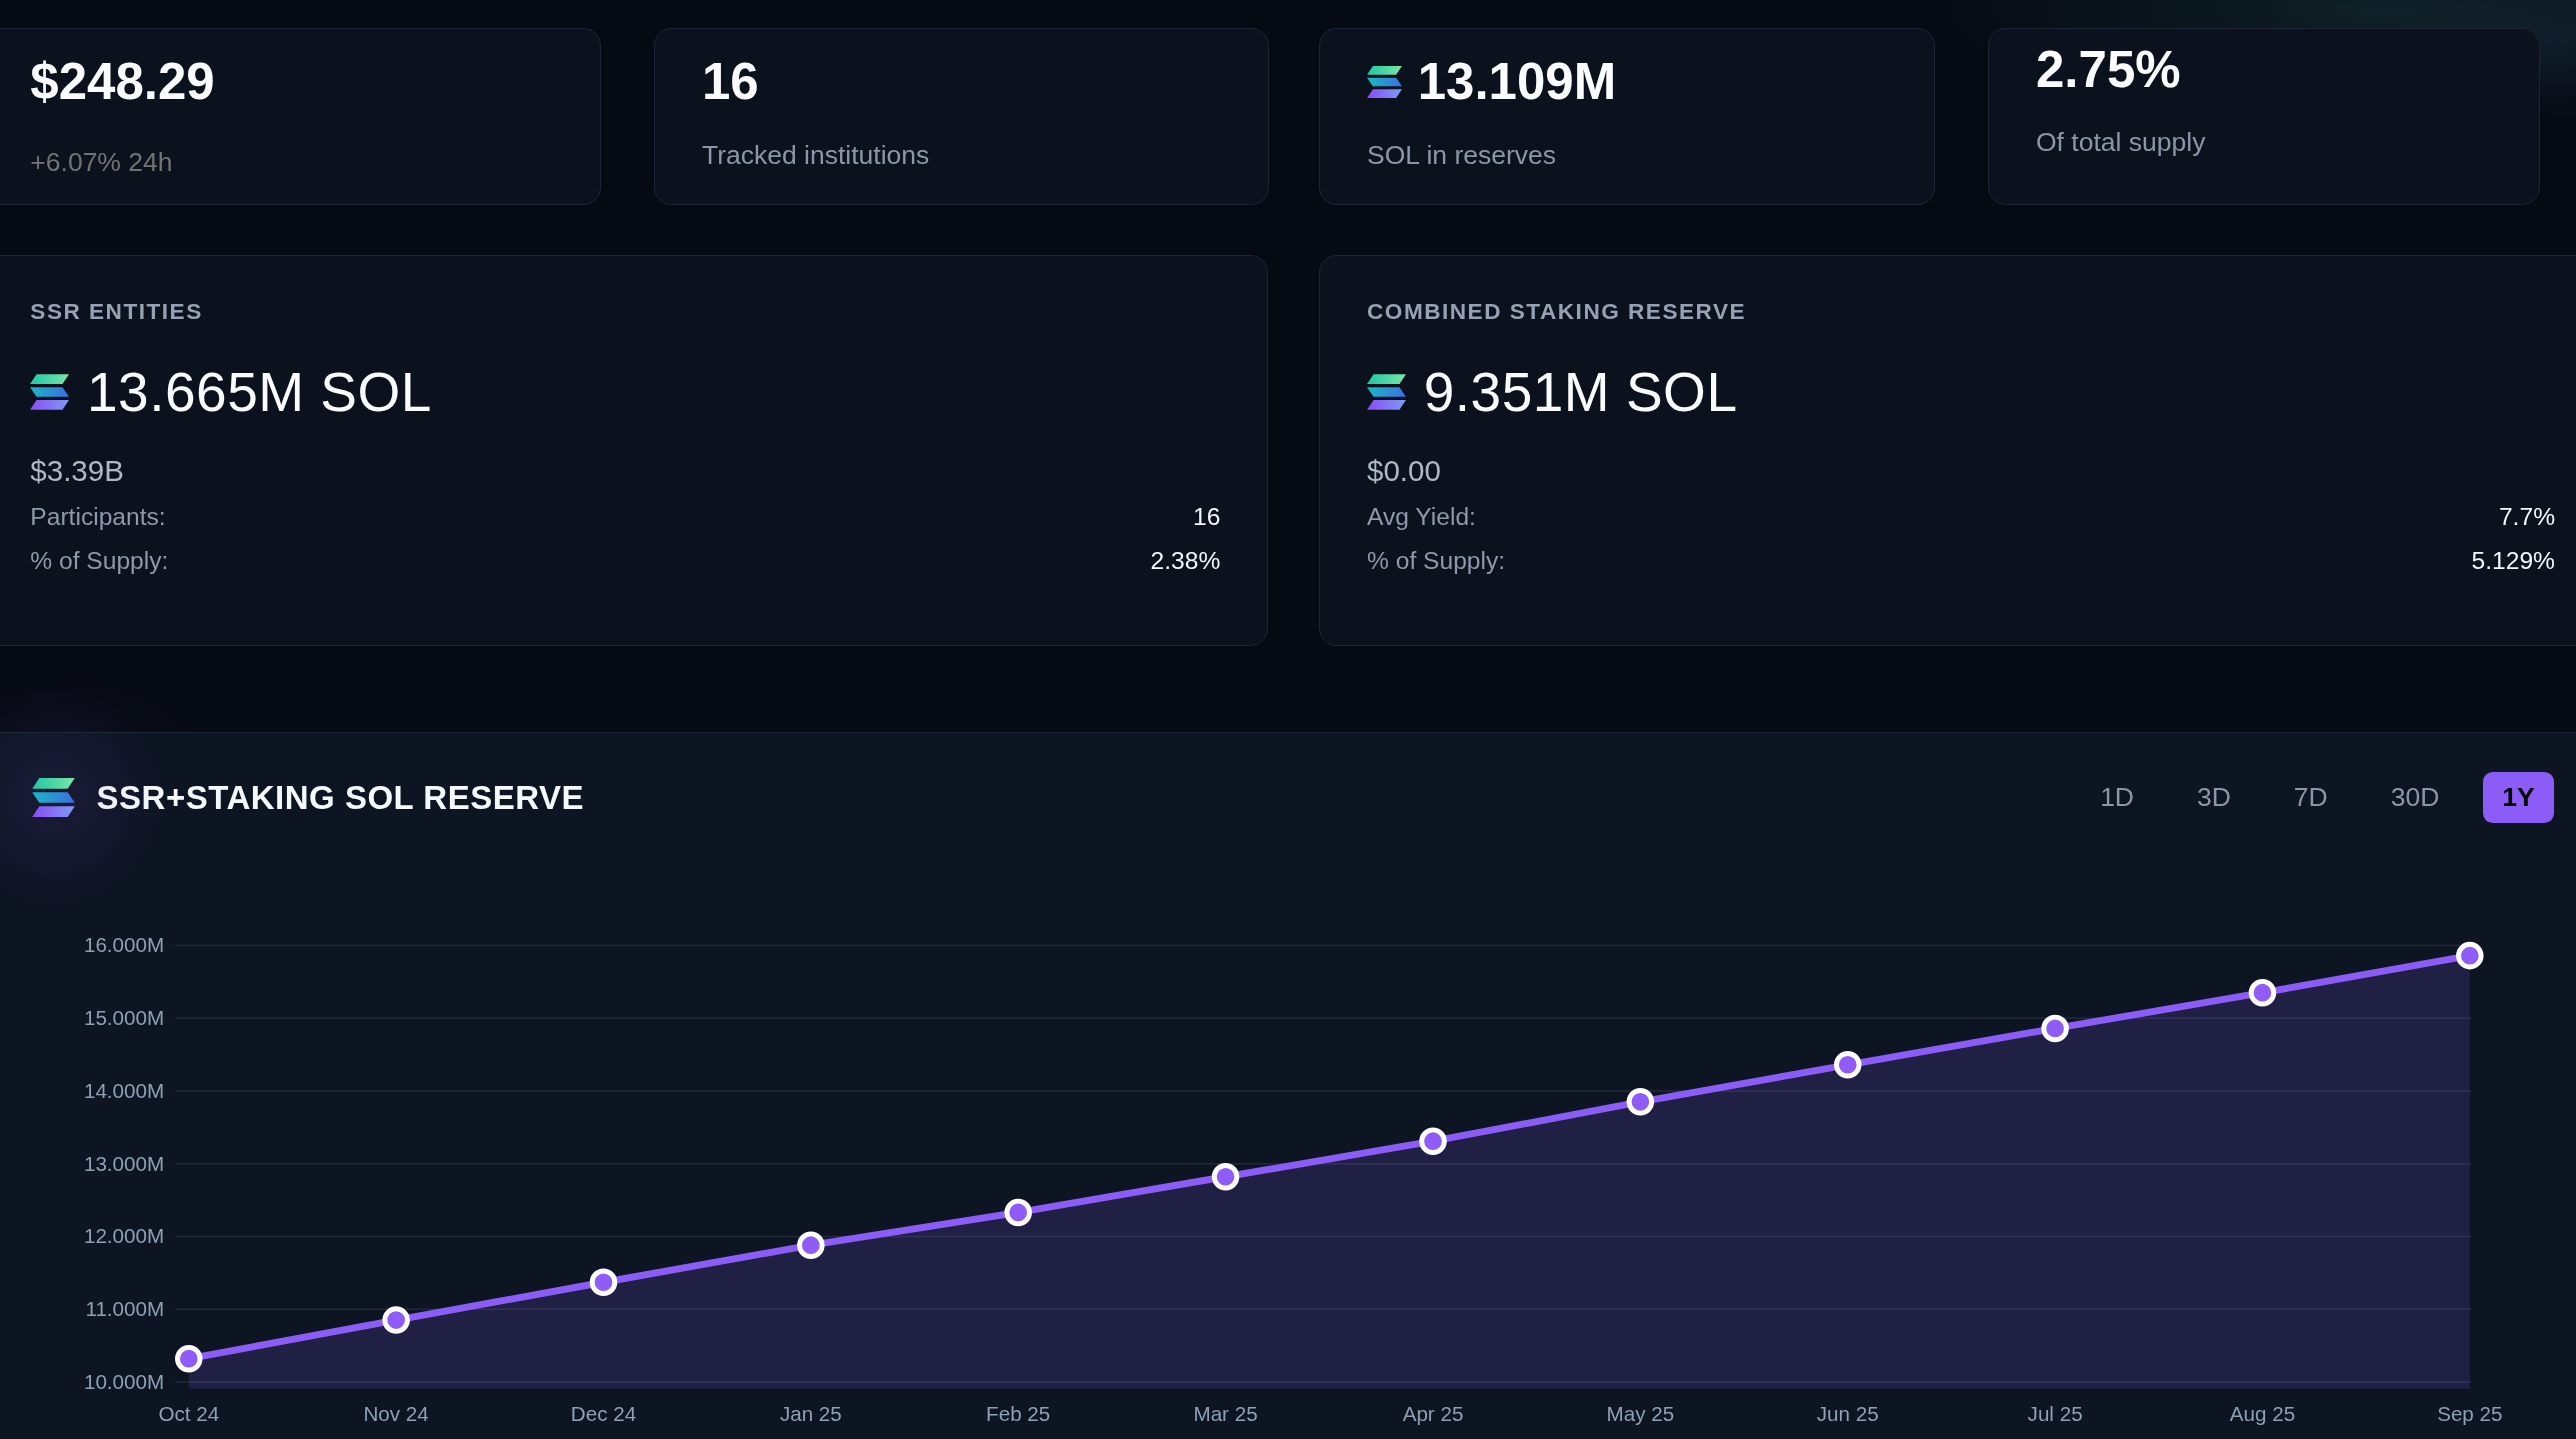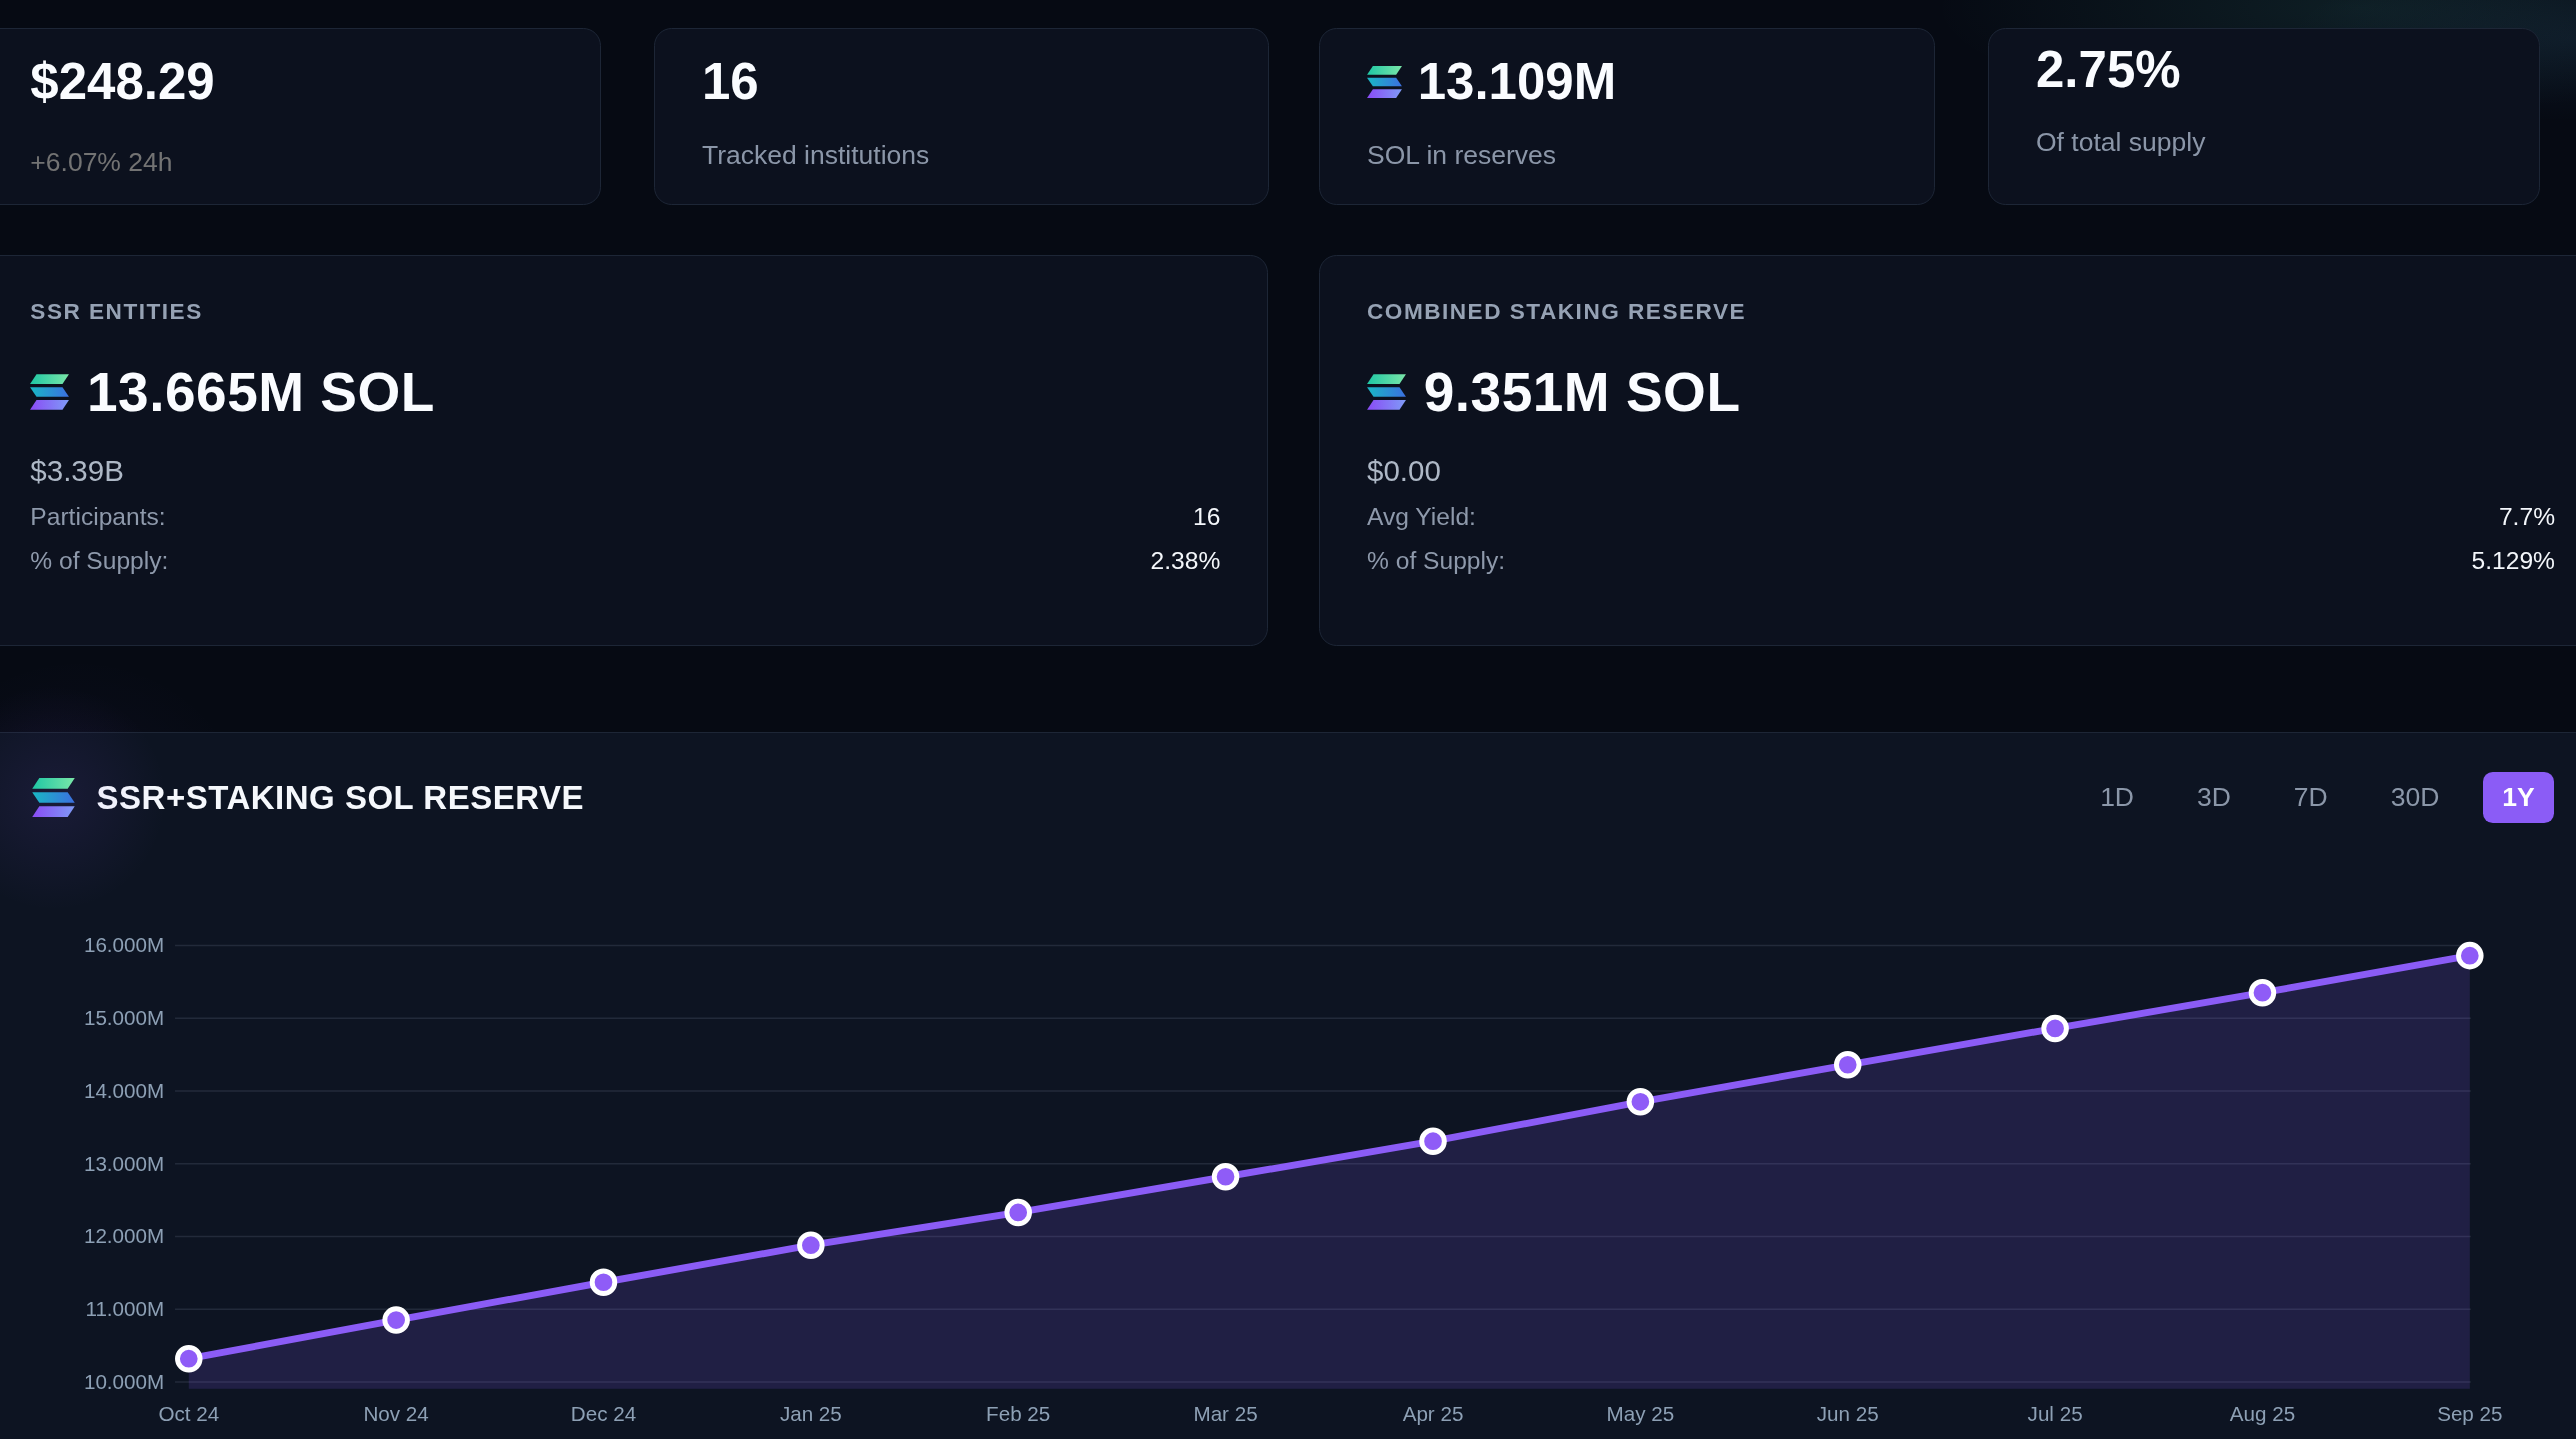--- a/index.html
+++ b/index.html
@@ -31,21 +31,21 @@
   .stat-value{font-size:51px;font-weight:700;line-height:1.1;color:#fafcff;display:flex;align-items:center;gap:15.7px;}
   .stat-sub{margin-top:29.5px;font-size:26.5px;color:#8b96a8;}
   .stat-sub.positive{color:#737373;margin-top:37px;}
   .sol-icon-sm{width:35px;height:32px;flex:0 0 auto;}
 
   
   .panel-card{top:255px;height:391px;padding:43px 47px;}
   #panel-0{left:-17.7px;width:1286px;}
   #panel-1{left:1319px;width:1284px;}
   .panel-title{font-size:22.6px;font-weight:600;letter-spacing:1.5px;color:#96a2b4;}
-  .panel-amount{margin-top:35px;font-size:55px;font-weight:700;color:#fafcff;display:flex;align-items:center;gap:17.7px;letter-spacing:0.5px;text-align:right;}
+  .panel-amount{margin-top:35px;font-size:55px;font-weight:400;color:#fafcff;display:flex;align-items:center;gap:17.7px;letter-spacing:0.5px;text-align:right;}
   .sol-icon-md{width:39px;height:36px;flex:0 0 auto;}
   .panel-usd{margin-top:29.5px;font-size:29.5px;color:#aeb8c6;}
   .panel-rows{margin-top:13px;}
   .panel-row{display:flex;justify-content:space-between;align-items:center;margin-top:15.7px;}
   .panel-row .lbl{font-size:24.6px;color:#8e99ab;}
   .panel-row .val{font-size:24.6px;color:#f4f7fb;}
 
   
   .chart-card{
     position:absolute;left:0;top:732px;width:2576px;height:707px;z-index:1;
@@ -55,21 +55,21 @@
   .icon-wrap{position:relative;width:43px;height:39px;}
   .icon-glow{position:absolute;left:-106px;top:-108px;width:256px;height:256px;border-radius:50%;
     background:radial-gradient(circle, rgba(139,92,246,0.10), rgba(139,92,246,0) 62%);pointer-events:none;}
   .sol-icon-lg{width:43px;height:39px;position:relative;}
   .chart-title{font-size:33px;font-weight:700;color:#f5f8fc;letter-spacing:0.5px;}
   .ranges{position:absolute;right:21.6px;top:39px;display:flex;align-items:center;gap:23.6px;}
   .range-btn{
     font-family:inherit;font-size:26.5px;color:#8b97a9;background:transparent;border:none;
     padding:9.8px 19.7px;border-radius:9.8px;cursor:pointer;
   }
-  .range-btn.active{background:#8b5cf6;color:#ffffff;font-weight:700;}
+  .range-btn.active{background:#8b5cf6;color:#000000;font-weight:700;}
   .plot{position:absolute;left:0;top:0;width:2576px;height:707px;}
 </style>
 </head>
 <body>
 
 <svg width="0" height="0" style="position:absolute" aria-hidden="true">
   <defs>
     <linearGradient id="solg-top" x1="0" y1="0" x2="1" y2="0">
       <stop offset="0" stop-color="#1fc7a4"></stop>
         <stop offset="1" stop-color="#7ae6a8"></stop>

